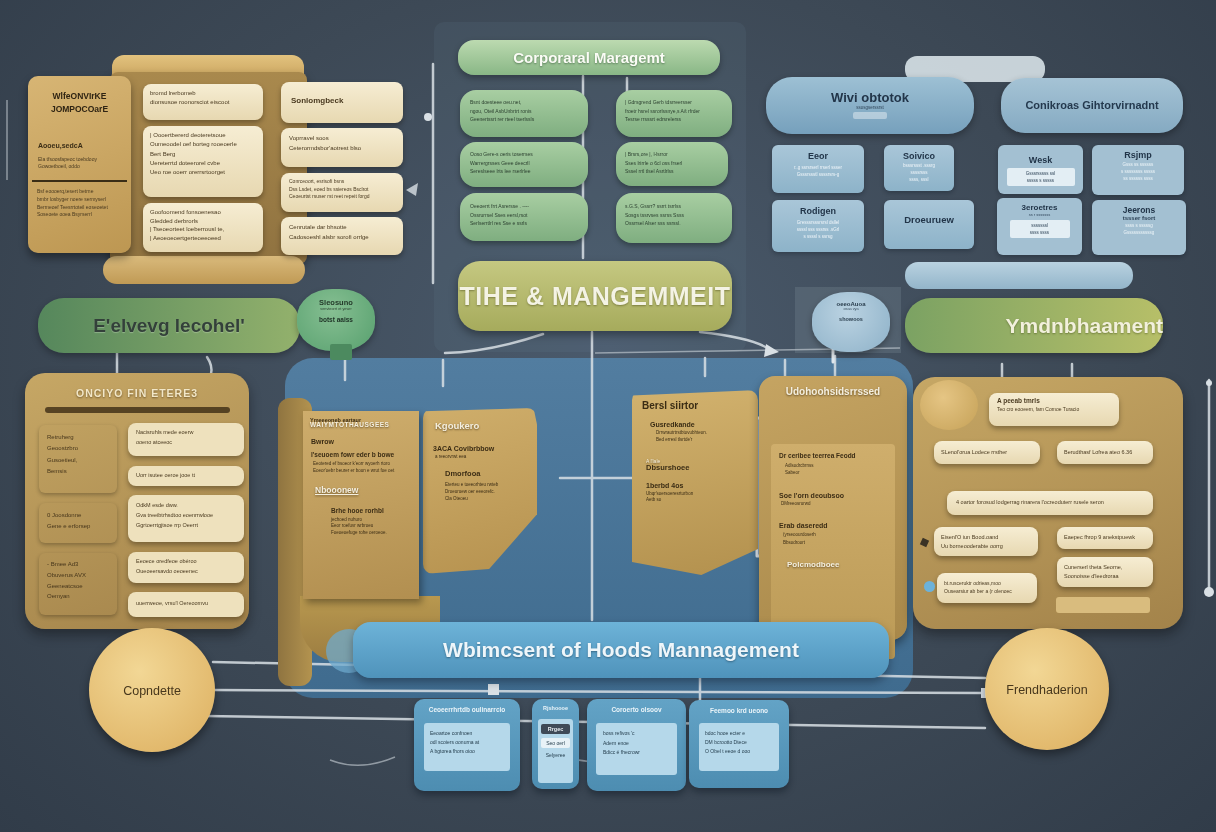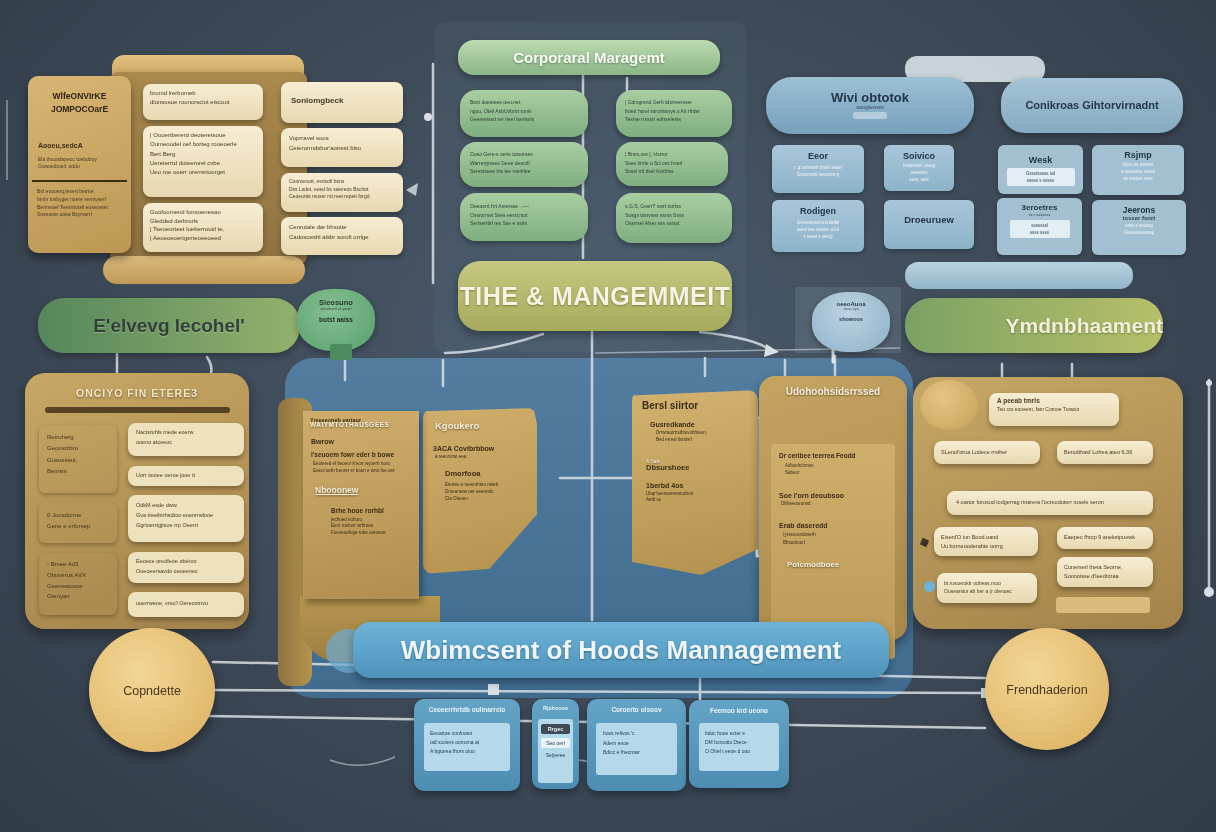--- a/index.html
+++ b/index.html
@@ -348,21 +348,21 @@
 Ousearsiur ab ber a (r olenoec</div>
     <div class="a" style="left:143px;top:220px;width:94px;height:16px;border-radius:3px;background:#d9bc7e;"></div>
     <div class="a" style="left:8px;top:162px;width:7px;height:7px;background:#3a3325;transform:rotate(25deg);"></div>
     <div class="a" style="left:11px;top:204px;width:11px;height:11px;border-radius:50%;background:#6cb2da;"></div>
   </div>
 
   <div class="a" style="left:326px;top:629px;width:46px;height:44px;border-radius:50%;z-index:2;background:rgba(110,170,205,.75);"></div>
   <div class="a c" style="left:353px;top:622px;width:536px;height:56px;border-radius:18px;z-index:3;
               background:linear-gradient(180deg,#6db3d8,#4f93bb);line-height:56px;
               box-shadow:0 4px 8px rgba(0,10,20,.35);">
-    <span class="t-title" style="font-size:26px;color:#eef6fa;text-shadow:0 1px 2px rgba(20,50,70,.5);">Wbimcsent of Hoods Mannagement</span>
+    <span class="t-title" style="font-size:21px;color:#eef6fa;text-shadow:0 1px 2px rgba(20,50,70,.5);">Wbimcsent of Hoods Mannagement</span>
   </div>
 
   <div class="a c" style="left:89px;top:628px;width:126px;height:124px;border-radius:50%;z-index:3;
               background:radial-gradient(circle at 40% 35%,#f2d795,#dcae5e);box-shadow:0 5px 10px rgba(0,0,0,.4);
               line-height:124px;">
     <span style="font-size:12.5px;color:#47371c;">Copndette</span>
   </div>
   <div class="a c" style="left:985px;top:628px;width:124px;height:122px;border-radius:50%;z-index:3;
               background:radial-gradient(circle at 40% 35%,#f2d795,#dcae5e);box-shadow:0 5px 10px rgba(0,0,0,.4);
               line-height:122px;">

